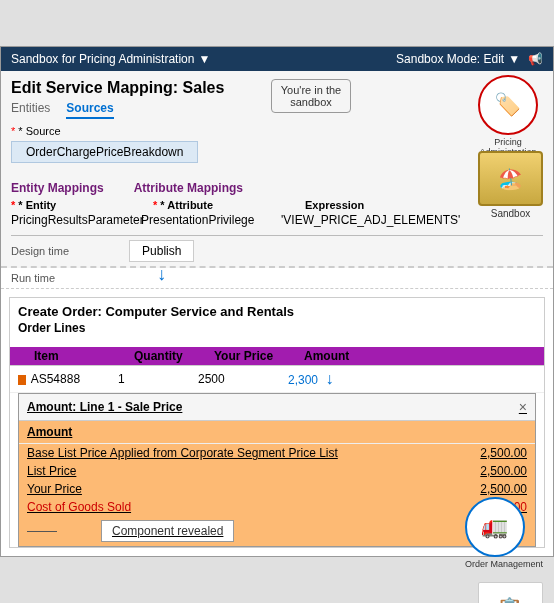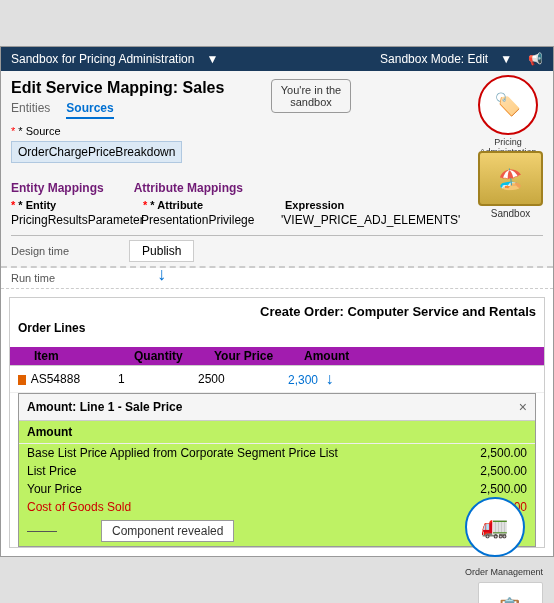--- a/index.html
+++ b/index.html
@@ -23,21 +23,21 @@
       color: #fff;
       display: flex;
       justify-content: space-between;
       align-items: center;
       padding: 5px 10px;
       font-size: 12px;
     }
     .top-bar-left, .top-bar-right {
       display: flex;
       align-items: center;
-      gap: 12px;
+      gap: 4px;
     }
     
     .design-section {
       background: #f5f5f5;
       border-bottom: 2px dashed #ccc;
       padding: 8px 10px 0 10px;
       position: relative;
     }
     .edit-title {
       font-size: 16px;
@@ -69,42 +69,42 @@
       color: #000;
       margin-bottom: 4px;
     }
     .required::before {
       content: '* ';
       color: red;
     }
     .field-value-box {
       background: #dce9f5;
       border: 1px solid #b0c8e0;
-      padding: 3px 6px;
+      padding: 3px 14px;
       margin-bottom: 6px;
       display: inline-block;
       min-width: 160px;
       font-size: 12px;
       color: #000;
     }
     .mappings-row {
       display: flex;
       gap: 30px;
       margin-bottom: 4px;
     }
     .mapping-link {
       color: #701a75;
       font-weight: bold;
       font-size: 12px;
       cursor: pointer;
       margin-top: 12px;
     }
     .table-header-row {
       display: flex;
-      gap: 2px;
+      gap: 12px;
       margin-bottom: 2px;
       align-items: center;
     }
     .col-entity { width: 130px; font-weight: bold; font-size: 11px; }
     .col-attribute { width: 140px; font-weight: bold; font-size: 11px; }
     .col-expression { font-weight: bold; font-size: 11px; flex: 1; }
     .table-data-row {
       display: flex;
       align-items: center;
       gap: 0;
@@ -211,21 +211,20 @@
       border: 1px solid #ccc;
       margin: 8px;
       background: #fff;
       position: relative;
     }
     .order-panel-title {
       font-size: 13px;
       font-weight: bold;
       padding: 6px 8px 2px 8px;
       color: #000;
-      text-align: right;
     }
     .order-lines-label {
       font-size: 12px;
       font-weight: bold;
       padding: 0 8px 12px 8px;
       color: #000;
     }
     .order-table-header {
       display: flex;
       padding: 2px 24px;
@@ -271,21 +270,21 @@
       background: #fff;
       display: flex;
       flex-direction: column;
       align-items: center;
       justify-content: center;
     }
     .order-mgmt-label {
       font-size: 9px;
       color: #333;
       text-align: center;
-      margin-top: 10px;
+      margin-top: 2px;
     }
     
     .sales-order-icon {
       position: absolute;
       right: 10px;
       top: 285px;
     }
     .sales-order-box {
       width: 65px;
       height: 55px;
@@ -294,21 +293,22 @@
       border-radius: 2px;
       display: flex;
       align-items: center;
       justify-content: center;
       position: relative;
     }
     
     .price-modal {
       border: 1px solid #999;
       margin: 0 8px 0 8px;
-      background: #bef264;
+      background: #fdba74;
+      text-decoration: underline;
     }
     .price-modal-header {
       display: flex;
       justify-content: space-between;
       align-items: center;
       padding: 6px 8px;
       border-bottom: 1px solid #ccc;
       background: #f5f5f5;
     }
     .price-modal-title {

